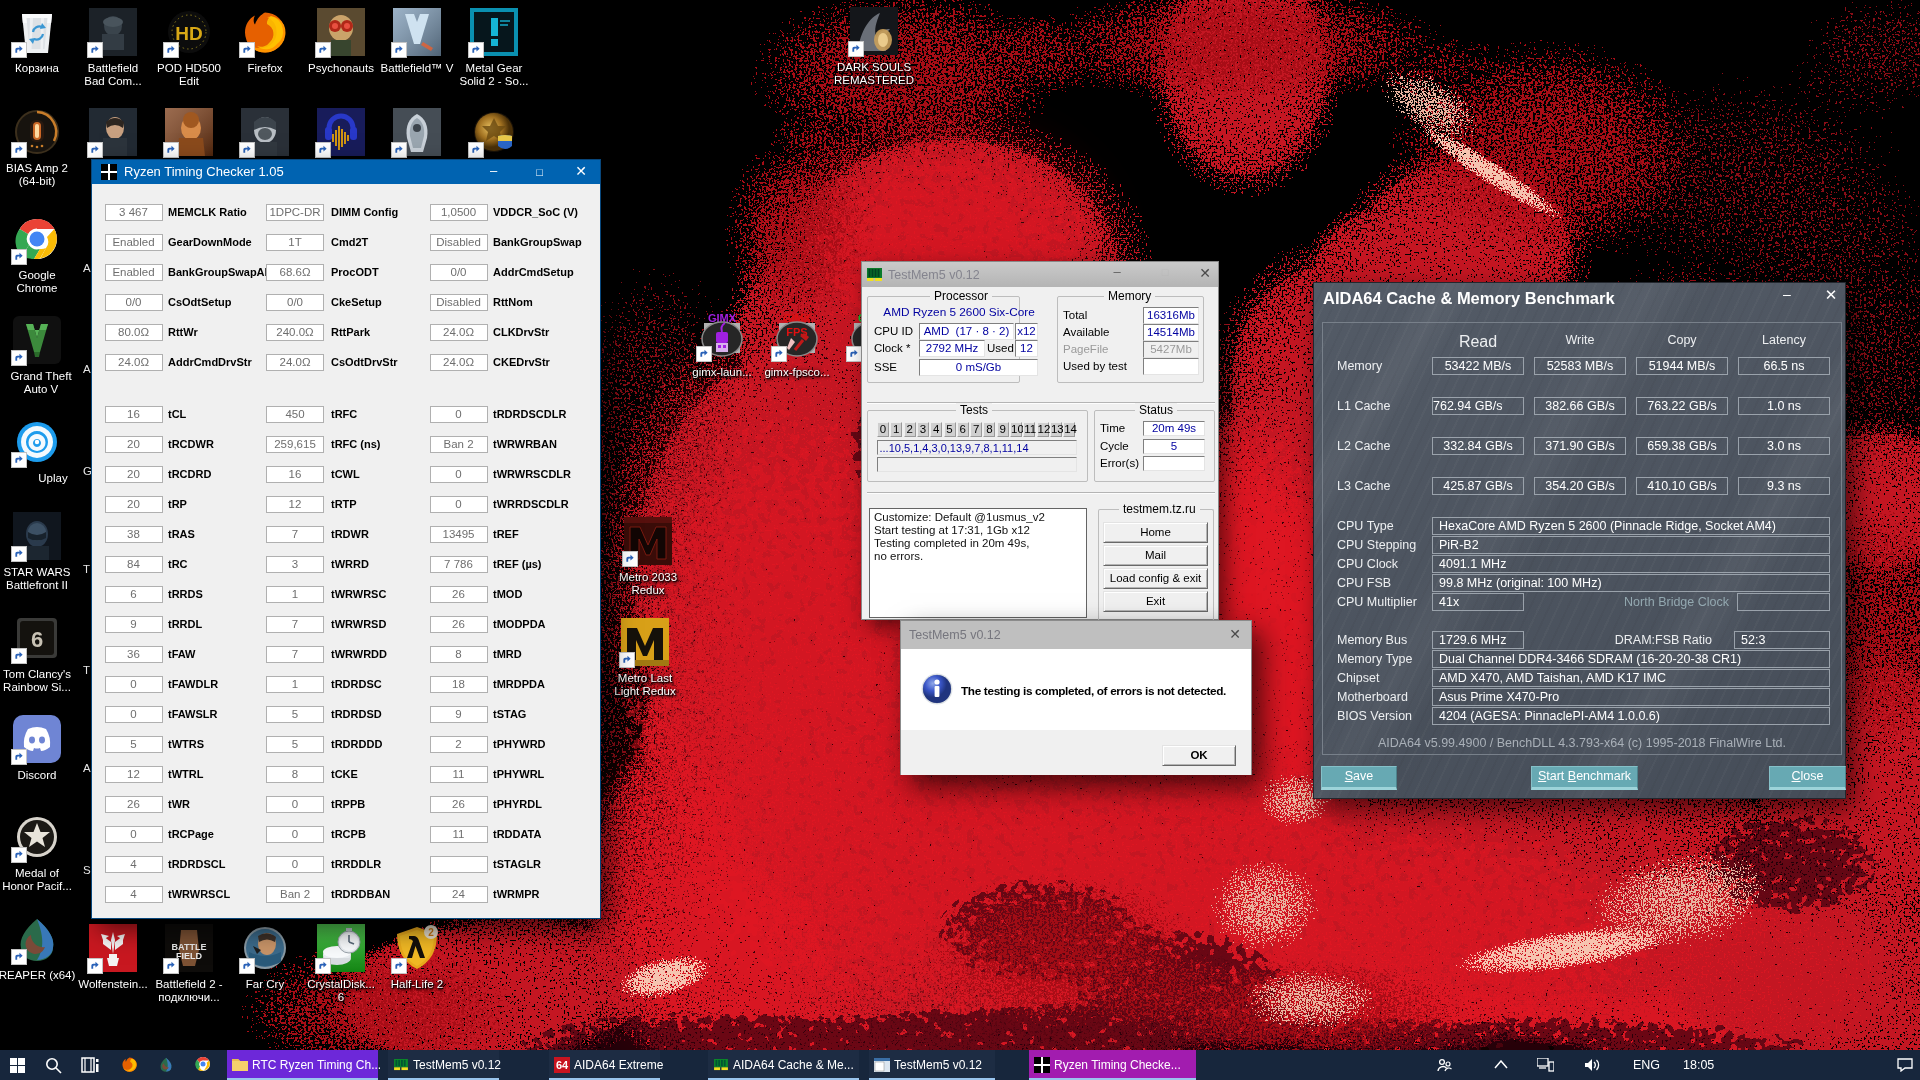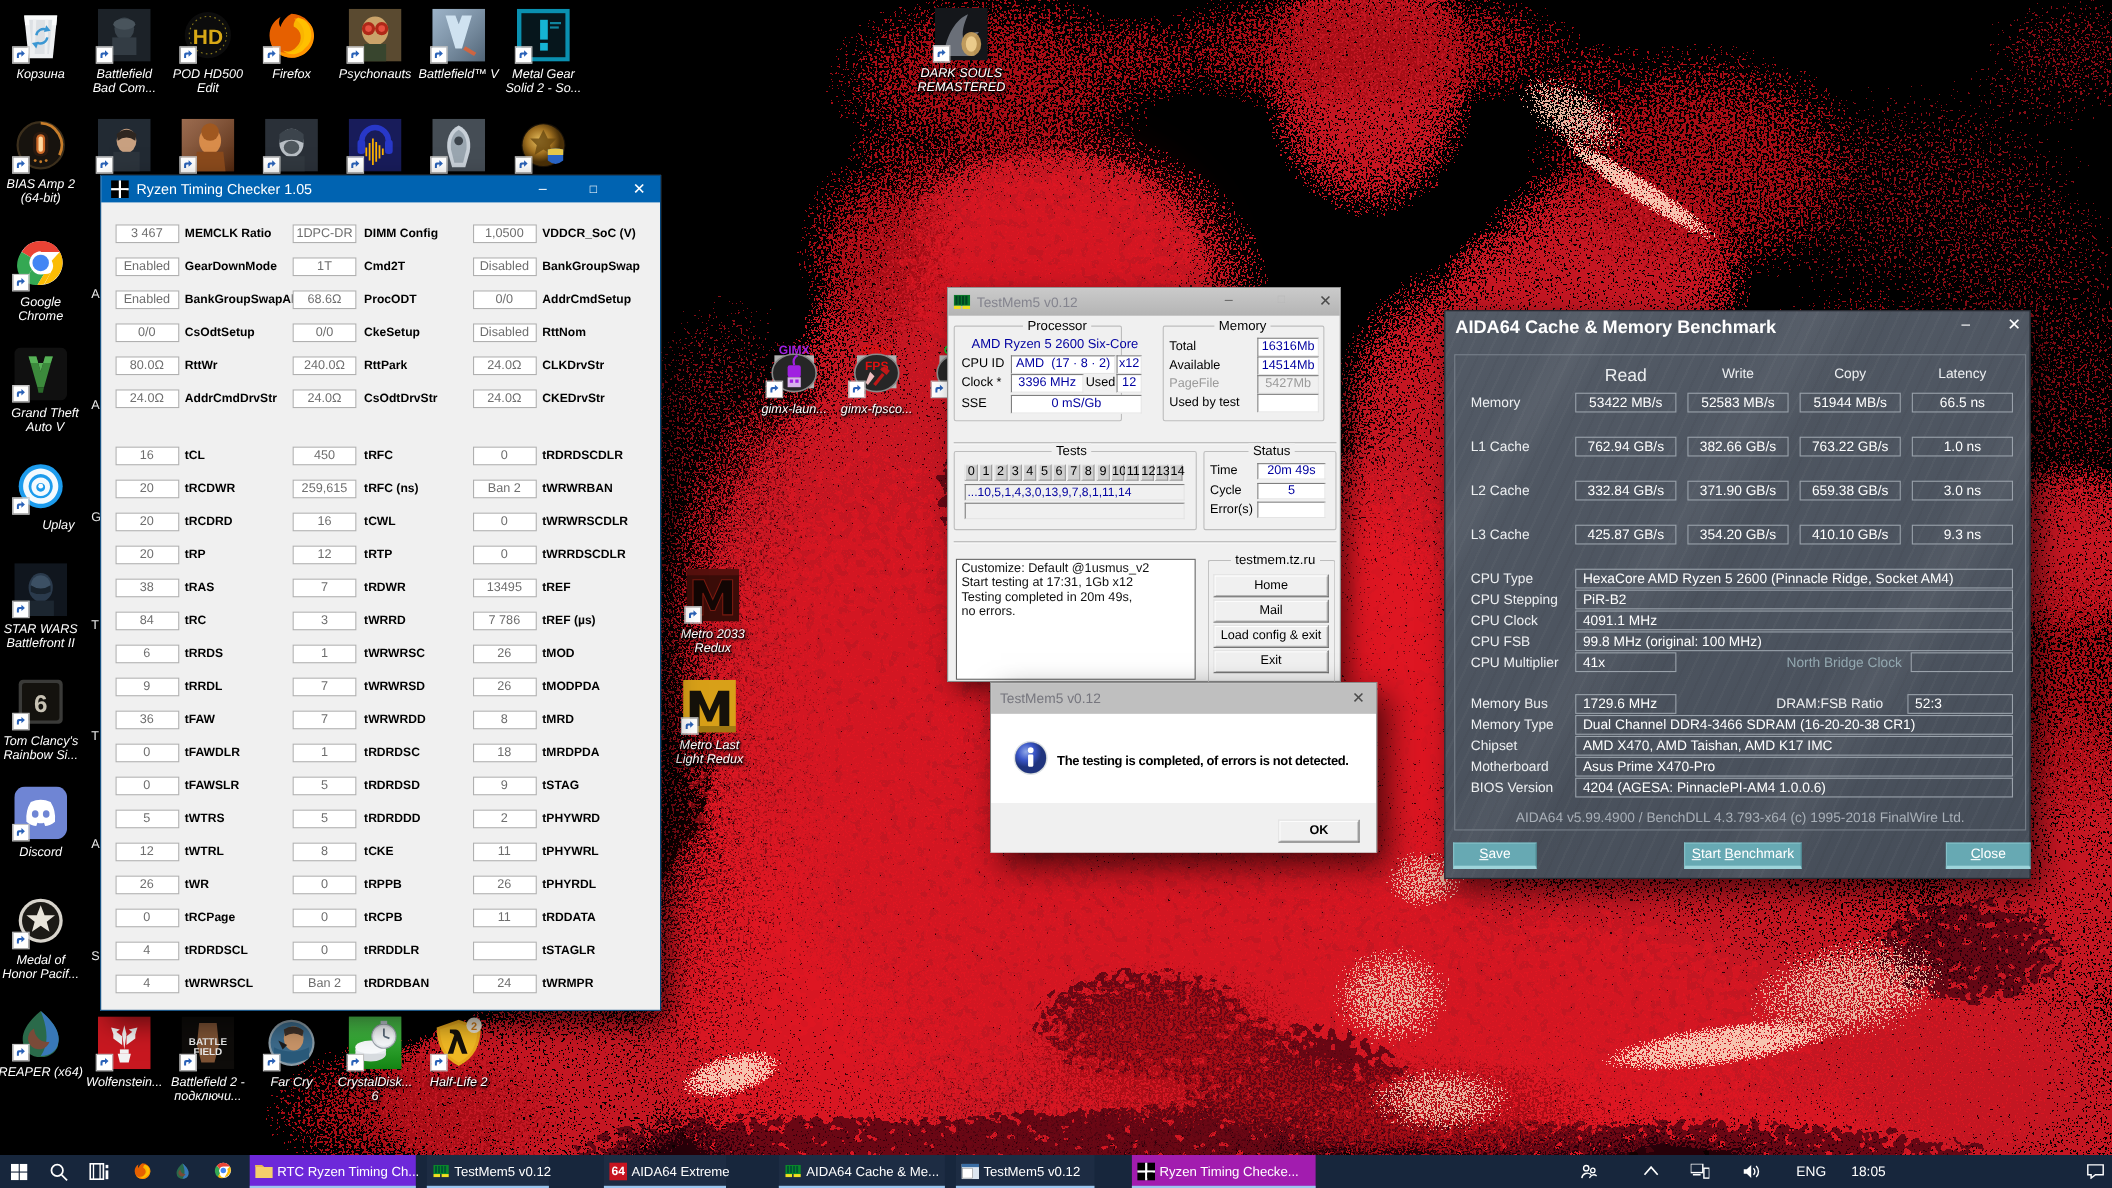--- a/index.html
+++ b/index.html
@@ -1,20 +1,20 @@
 <!DOCTYPE html>
 <html><head>
 <meta charset="utf-8">
 <style>
 * { margin:0; padding:0; box-sizing:border-box; }
 html,body { width:1920px; height:1080px; overflow:hidden; background:#000; font-family:"Liberation Sans", sans-serif; }
 .abs { position:absolute; }
 .ico { position:absolute; text-align:center; }
 .ico .img { position:relative; margin:0 auto; width:48px; height:48px; }
-.ico .lbl { margin-top:6px; font-size:11.5px; line-height:12.5px; color:#fff; text-shadow:1px 1px 1px #000,0 0 4px #000,1px 2px 3px #000;font-style:italic; }
+.ico .lbl { margin-top:6px; font-size:11.5px; line-height:12.5px; color:#fff; text-shadow:1px 1px 1px #000,0 0 4px #000,1px 2px 3px #000; }
 .sc { position:absolute; left:-1px; bottom:-1px; width:14px; height:14px; background:#fff; outline:1px solid #c4c4c4; }
 .scin { position:absolute; left:2px; top:2px; width:10px; height:10px; }
 .vbox { position:absolute; width:58px; height:17px; background:#fff; border:1px solid #b0b0b0; color:#6e6e6e; font-size:11.5px; text-align:center; line-height:15px; }
 .vlbl { position:absolute; font-size:11px; font-weight:bold; color:#000; line-height:17px; white-space:nowrap; }
 .grp { position:absolute; border:1px solid #bdbdbd; border-radius:2px; }
 .gt { position:absolute; top:-8px; background:#f0f0f0; padding:0 4px; font-size:12px; color:#000; line-height:15px; white-space:nowrap; }
 .sunk { position:absolute; background:#fff; border:1px solid #7f7f7f; border-right-color:#e4e4e4; border-bottom-color:#e4e4e4; color:#0000a0; font-size:11.5px; white-space:nowrap; }
 .tmlbl { position:absolute; font-size:11.5px; color:#000; white-space:nowrap; }
 .btn3d { position:absolute; background:#f0f0f0; border:1px solid #696969; border-top:1px solid #e3e3e3; border-left:1px solid #e3e3e3; box-shadow:inset 1px 1px 0 #fff, inset -1px -1px 0 #b4b4b4; font-size:11.5px; color:#000; text-align:center; }
 .sep { position:absolute; height:0; border-top:1px solid #b4b4b4; box-shadow:0 1px 0 #fdfdfd; }
@@ -878,21 +878,21 @@
       <div class="abs" style="left:328px;top:3px;width:30px;text-align:center;color:#4a4a4a;font-size:14px">✕</div>
     </div>
 <div class="grp" style="left:5px;top:34px;width:153px;height:87px">
       <div class="gt" style="left:62px">Processor</div>
     </div>
 <div class="abs" style="left:12px;top:43px;width:170px;text-align:center;color:#0000a0;font-size:11.8px">AMD Ryzen 5 2600 Six-Core</div>
 <div class="tmlbl" style="left:12px;top:63px">CPU ID</div>
 <div class="sunk" style="left:57px;top:61px;width:95px;height:17px;text-align:center;line-height:15px">AMD&nbsp; (17 · 8 · 2)</div>
 <div class="sunk" style="left:153px;top:61px;width:23px;height:17px;text-align:center;line-height:15px">x12</div>
 <div class="tmlbl" style="left:12px;top:80px">Clock *</div>
-<div class="sunk" style="left:57px;top:78px;width:66px;height:17px;text-align:center;line-height:15px">3396 MHz</div>
+<div class="sunk" style="left:57px;top:78px;width:66px;height:17px;text-align:center;line-height:15px">2792 MHz</div>
 <div class="tmlbl" style="left:125px;top:80px">Used</div>
 <div class="sunk" style="left:153px;top:78px;width:23px;height:17px;text-align:center;line-height:15px">12</div>
 <div class="tmlbl" style="left:12px;top:99px">SSE</div>
 <div class="sunk" style="left:57px;top:97px;width:119px;height:17px;text-align:center;line-height:15px">0 mS/Gb</div>
 <div class="grp" style="left:195px;top:34px;width:147px;height:87px">
       <div class="gt" style="left:46px">Memory</div>
     </div>
 <div class="tmlbl" style="left:201px;top:47px;">Total</div>
 <div class="sunk" style="left:281px;top:45px;width:56px;height:17px;text-align:center;line-height:15px;">16316Mb</div>
 <div class="tmlbl" style="left:201px;top:64px;">Available</div>
@@ -950,21 +950,21 @@
 <div class="abs" style="left:118px;top:50px;width:92px;text-align:center;color:#edeff1;font-size:16px">Read</div>
 <div class="abs" style="left:220px;top:50px;width:92px;text-align:center;color:#edeff1;font-size:12.5px">Write</div>
 <div class="abs" style="left:322px;top:50px;width:92px;text-align:center;color:#edeff1;font-size:12.5px">Copy</div>
 <div class="abs" style="left:424px;top:50px;width:92px;text-align:center;color:#edeff1;font-size:12.5px">Latency</div>
 <div class="albl" style="left:23px;top:76px">Memory</div>
 <div class="abox" style="left:118px;top:74px;width:92px;height:18px;text-align:center;line-height:17px">53422 MB/s</div>
 <div class="abox" style="left:220px;top:74px;width:92px;height:18px;text-align:center;line-height:17px">52583 MB/s</div>
 <div class="abox" style="left:322px;top:74px;width:92px;height:18px;text-align:center;line-height:17px">51944 MB/s</div>
 <div class="abox" style="left:424px;top:74px;width:92px;height:18px;text-align:center;line-height:17px">66.5 ns</div>
 <div class="albl" style="left:23px;top:116px">L1 Cache</div>
-<div class="abox" style="left:118px;top:114px;width:92px;height:18px;text-align:center;line-height:17px">762.94 GB/s</div>
+<div class="abox" style="left:118px;top:114px;width:92px;height:18px;line-height:17px">762.94 GB/s</div>
 <div class="abox" style="left:220px;top:114px;width:92px;height:18px;text-align:center;line-height:17px">382.66 GB/s</div>
 <div class="abox" style="left:322px;top:114px;width:92px;height:18px;text-align:center;line-height:17px">763.22 GB/s</div>
 <div class="abox" style="left:424px;top:114px;width:92px;height:18px;text-align:center;line-height:17px">1.0 ns</div>
 <div class="albl" style="left:23px;top:156px">L2 Cache</div>
 <div class="abox" style="left:118px;top:154px;width:92px;height:18px;text-align:center;line-height:17px">332.84 GB/s</div>
 <div class="abox" style="left:220px;top:154px;width:92px;height:18px;text-align:center;line-height:17px">371.90 GB/s</div>
 <div class="abox" style="left:322px;top:154px;width:92px;height:18px;text-align:center;line-height:17px">659.38 GB/s</div>
 <div class="abox" style="left:424px;top:154px;width:92px;height:18px;text-align:center;line-height:17px">3.0 ns</div>
 <div class="albl" style="left:23px;top:196px">L3 Cache</div>
 <div class="abox" style="left:118px;top:194px;width:92px;height:18px;text-align:center;line-height:17px">425.87 GB/s</div>

